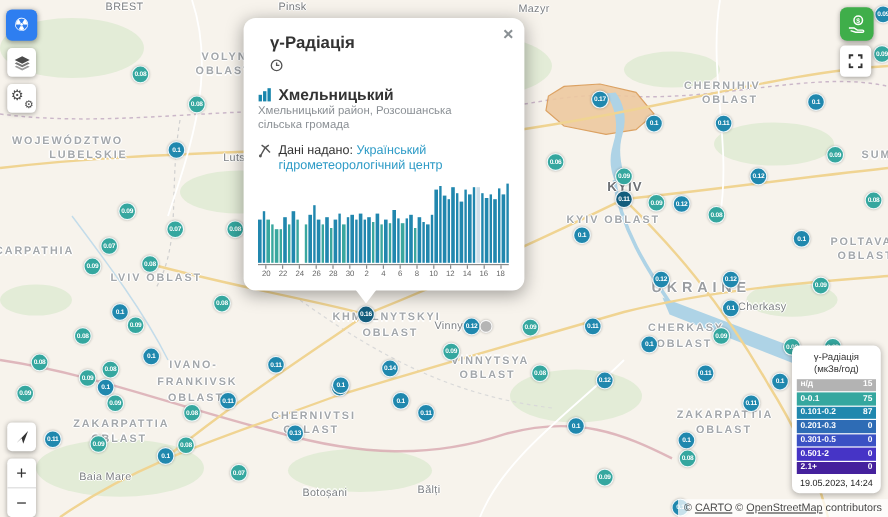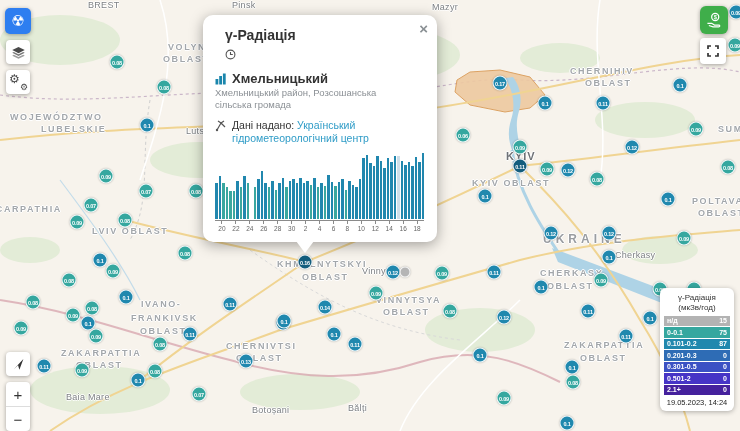--- a/index.html
+++ b/index.html
@@ -455,14 +455,17 @@
           <span>0</span>
         </div>
         <div class="lrow" style="background: rgb(69, 33, 157);">
           <span>2.1+</span>
           <span>0</span>
         </div>
       </div>
     <div class="lg-date">19.05.2023, 14:24</div>
   </div>
 
+  <div class="attr">
+    <span>© </span><a>CARTO</a><span> © </span><a>OpenStreetMap</a><span> contributors</span>
+  </div>
 
 </div>
 
 </body></html>

